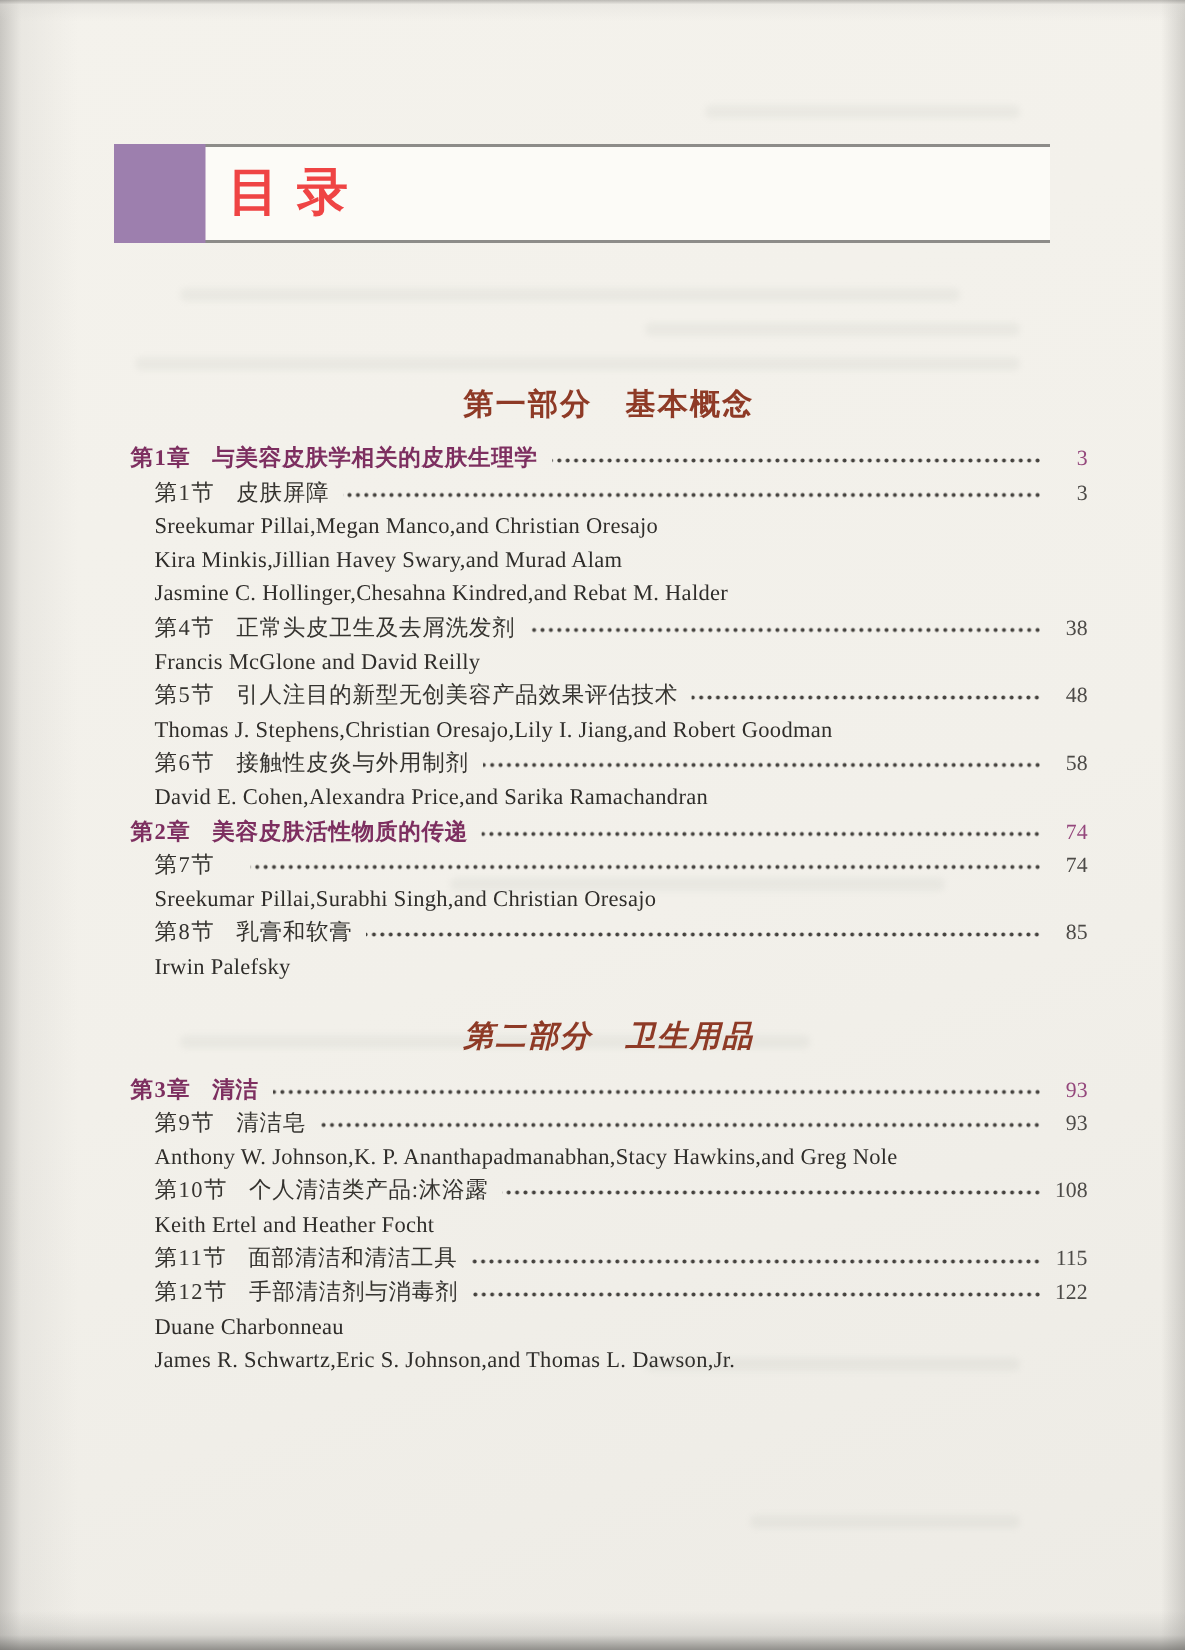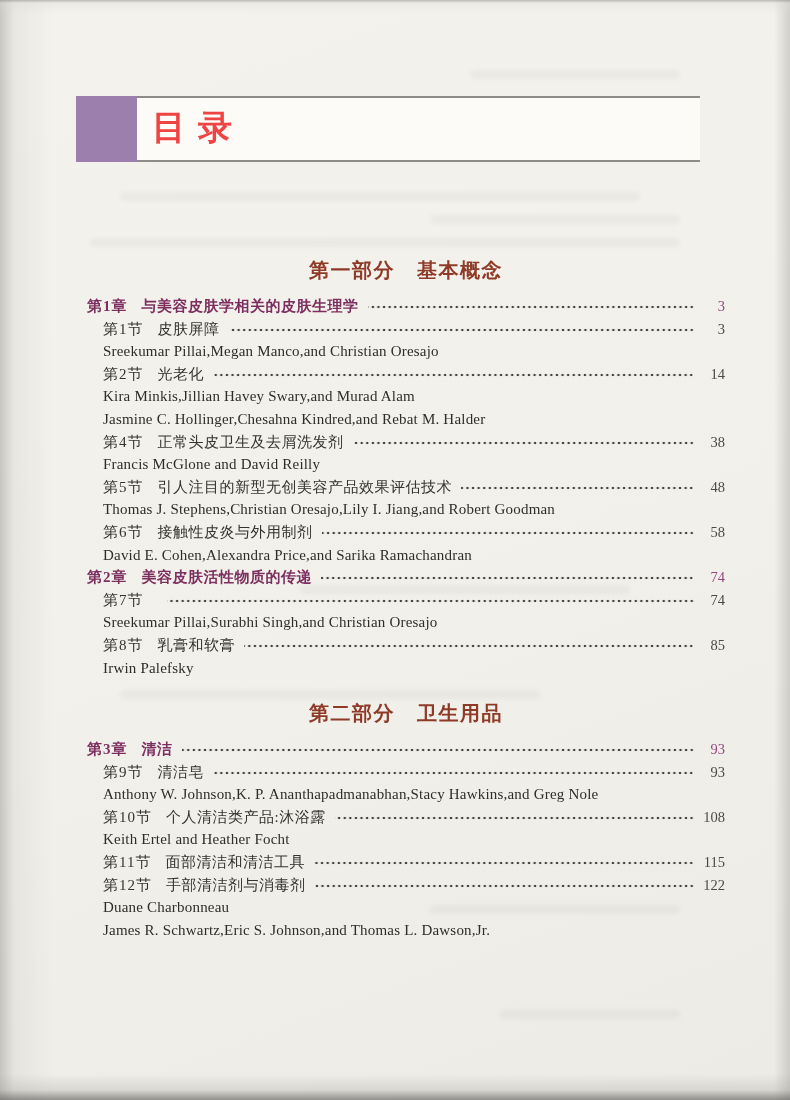--- a/index.html
+++ b/index.html
@@ -56,21 +56,21 @@
   }
   .pageno{flex:none;min-width:24px;text-align:right;font-size:14.5px;color:#4c4a47;}
   .row.chapter{font-weight:700;color:#7d2f60;}
   .row.chapter .pageno{color:#94477c;font-weight:400;}
   .row.section{padding-left:16px;}
   .row.authors{padding-left:16px;color:#2f2d2a;letter-spacing:.2px;}
   .part{
     text-align:center;font-size:20px;font-weight:700;color:#8e3a26;
     height:24px;line-height:24px;margin:0 0 13px 0;letter-spacing:1.5px;
   }
-  .part.second{margin-top:22px;}
+  .part.second{margin-top:22px;font-style:italic;}
   .part .gap{display:inline-block;width:22px;}
 </style>
 </head>
 <body>
 
 <div class="photo">
 
   <div class="showthrough">
     <div style="left:470px;top:70px;width:210px;"></div>
     <div style="left:120px;top:190px;width:520px;top:192px;"></div>
@@ -95,26 +95,20 @@
         <span class="leader"></span>
         <span class="pageno">3</span>
       </div>
       <div class="row section">
         <span class="label">第1节</span>
         <span class="rtitle">皮肤屏障</span>
         <span class="leader"></span>
         <span class="pageno">3</span>
       </div>
       <div class="row authors">Sreekumar Pillai,Megan Manco,and Christian Oresajo</div>
-      <div class="row section">
-        <span class="label">第2节</span>
-        <span class="rtitle">光老化</span>
-        <span class="leader"></span>
-        <span class="pageno">14</span>
-      </div>
       <div class="row authors">Kira Minkis,Jillian Havey Swary,and Murad Alam</div>
       <div class="row authors">Jasmine C. Hollinger,Chesahna Kindred,and Rebat M. Halder</div>
       <div class="row section">
         <span class="label">第4节</span>
         <span class="rtitle">正常头皮卫生及去屑洗发剂</span>
         <span class="leader"></span>
         <span class="pageno">38</span>
       </div>
       <div class="row authors">Francis McGlone and David Reilly</div>
       <div class="row section">

